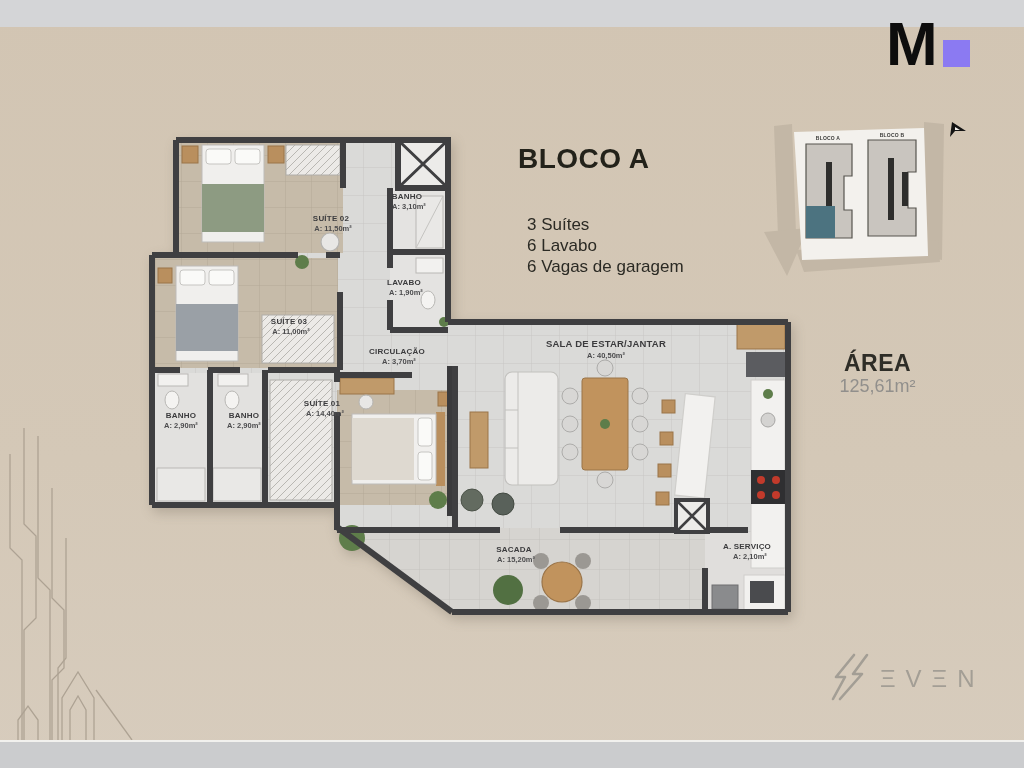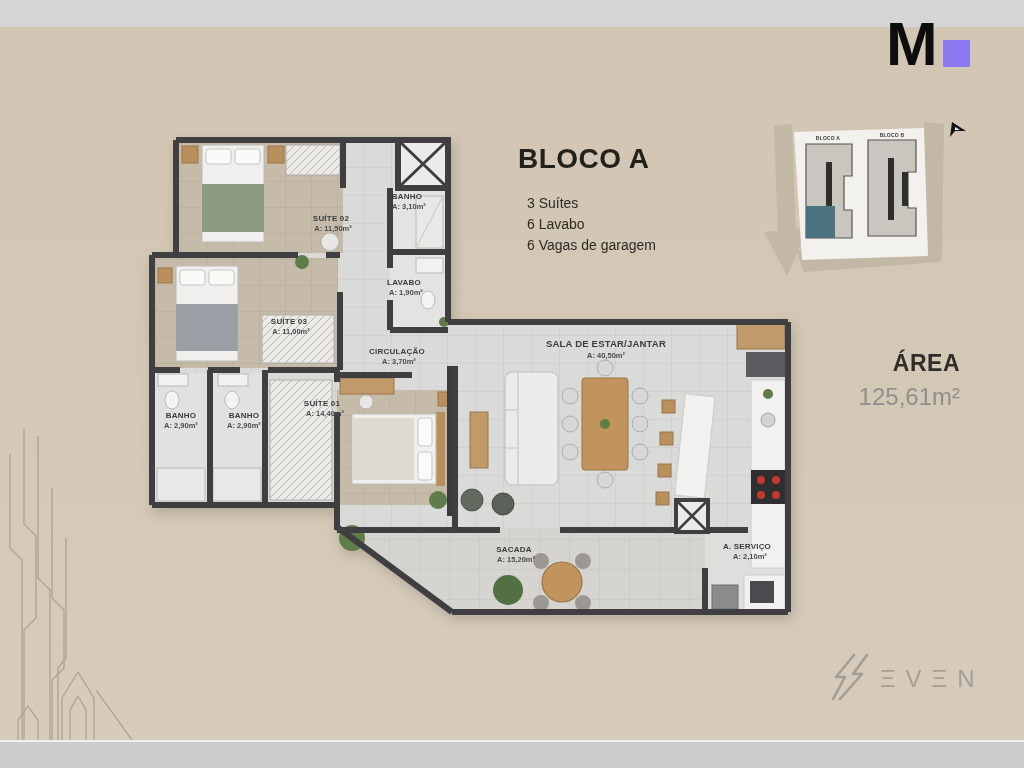--- a/index.html
+++ b/index.html
@@ -7,25 +7,25 @@
   .stage{position:relative;width:1024px;height:768px;background:linear-gradient(180deg,#d2c5b3 0%,#d4c8b7 60%,#d7ccbd 100%);overflow:hidden;}
   .strip-top{position:absolute;left:0;top:0;width:1024px;height:27px;background:#d4d5d7;}
   .strip-bottom{position:absolute;left:0;bottom:0;width:1024px;height:26px;background:#cbccce;border-top:2px solid #f2f1ee;}
   
   .mlogo{position:absolute;left:886px;top:14px;display:flex;align-items:flex-start;}
   .mlogo .m{font-size:62px;line-height:60px;font-weight:700;color:#0d0d0d;letter-spacing:-2px;}
   .mlogo .sq{width:27px;height:27px;background:#8b7af2;margin-left:7px;margin-top:26px;}
   
   .titleblock{position:absolute;left:518px;top:144px;color:#23221a;}
   .titleblock .t{font-size:28px;font-weight:700;letter-spacing:.5px;line-height:30px;}
-  .features{position:absolute;left:527px;top:193px;color:#2b2a24;font-size:14px;line-height:21px;}
-  
-  .areablock{position:absolute;left:795px;top:350px;width:165px;text-align:right;}
+  .features{position:absolute;left:527px;top:214px;color:#2b2a24;font-size:17px;line-height:21px;}
+  
+  .areablock{position:absolute;left:795px;top:350px;width:165px;text-align:center;}
   .areablock .al{font-size:23px;font-weight:700;color:#2e2d27;line-height:26px;letter-spacing:.5px;}
-  .areablock .av{font-size:24px;color:#918f8c;margin-top:7px;}
+  .areablock .av{font-size:18px;color:#918f8c;margin-top:0;}
   
   .plan-svg{position:absolute;left:140px;top:108px;width:670px;height:534px;filter:drop-shadow(3px 5px 6px rgba(70,58,44,.22));}
   .siteplan-svg{position:absolute;left:756px;top:110px;width:218px;height:188px;}
   .brand-svg{position:absolute;left:824px;top:650px;width:165px;height:54px;}
   .deco-svg{position:absolute;left:0px;top:428px;width:140px;height:312px;opacity:.85;}
   svg text{font-family:"Liberation Sans",sans-serif;}
   .room-name{font-size:8px;font-weight:700;fill:#3b3b3d;letter-spacing:.2px;}
   .room-area{font-size:7.5px;font-weight:700;fill:#4c4c4e;}
   .room-name.big{font-size:9.5px;}
   .sp-label{font-size:5px;font-weight:700;fill:#3a3a38;letter-spacing:.2px;}

